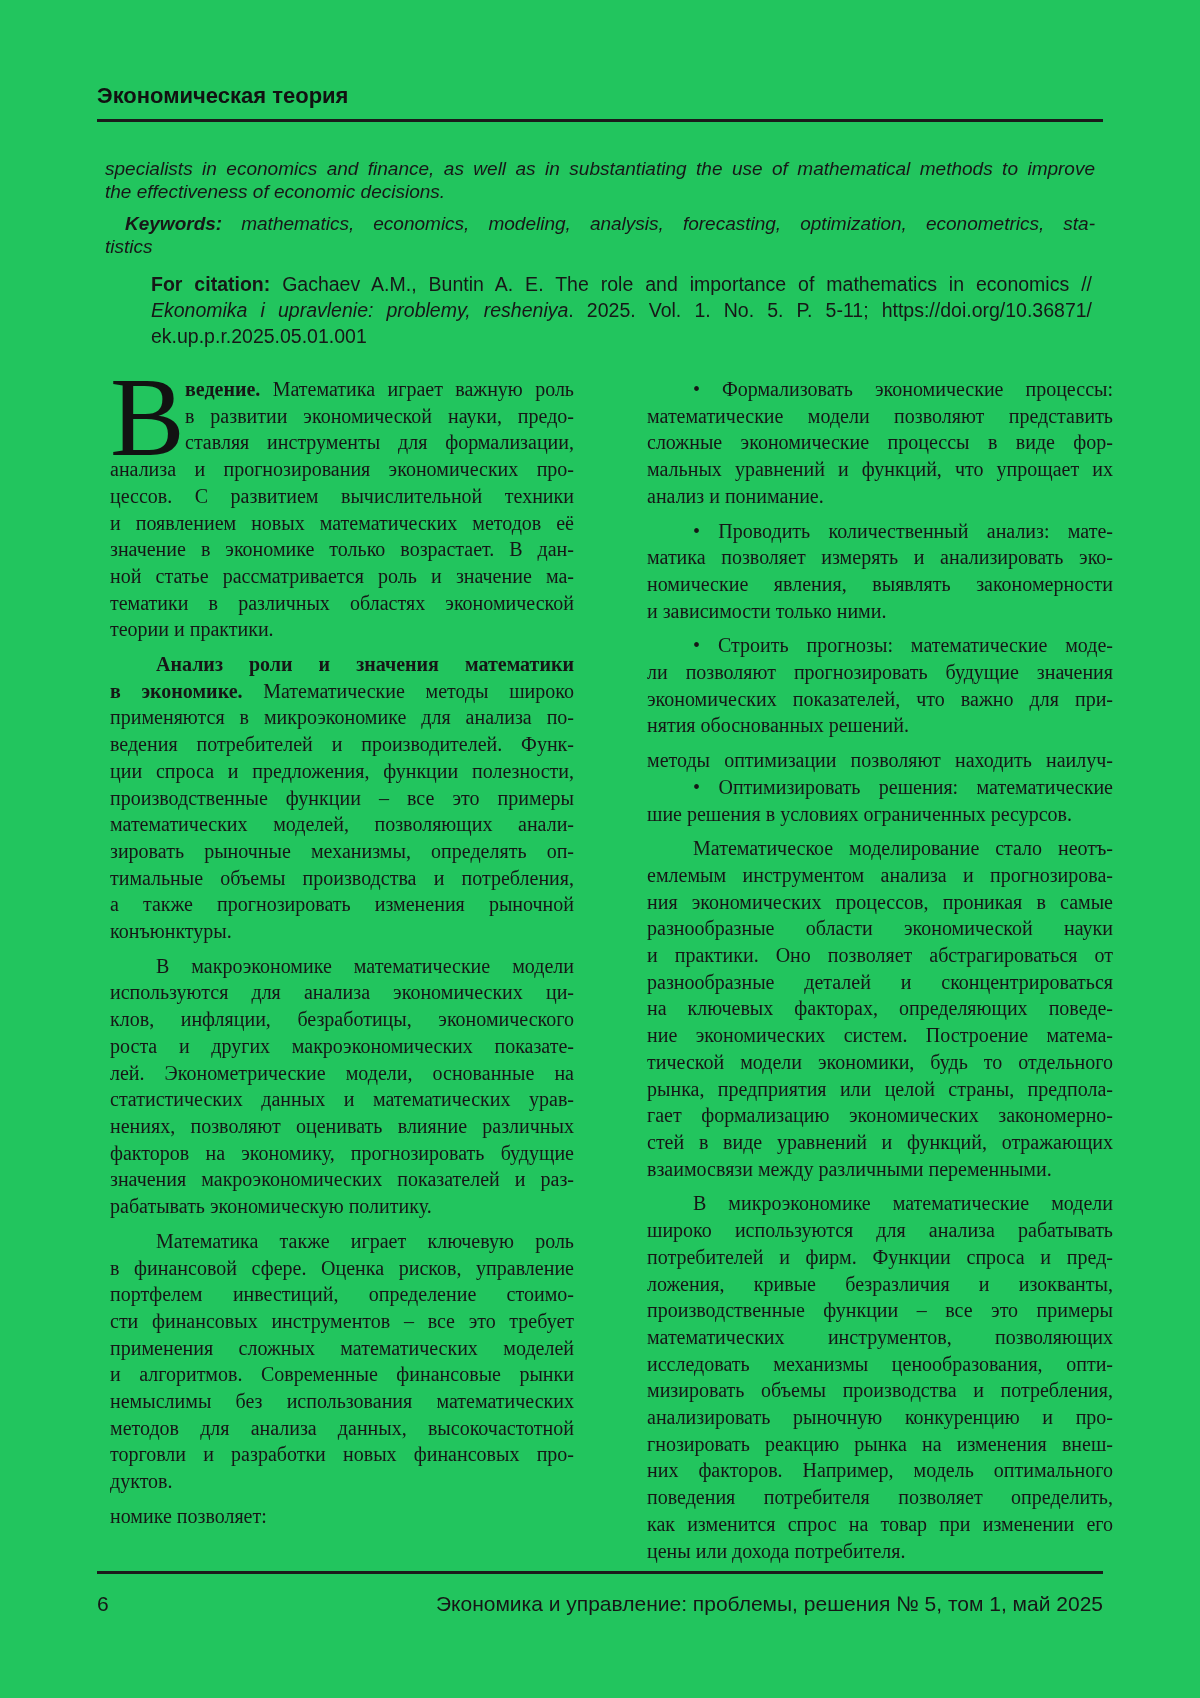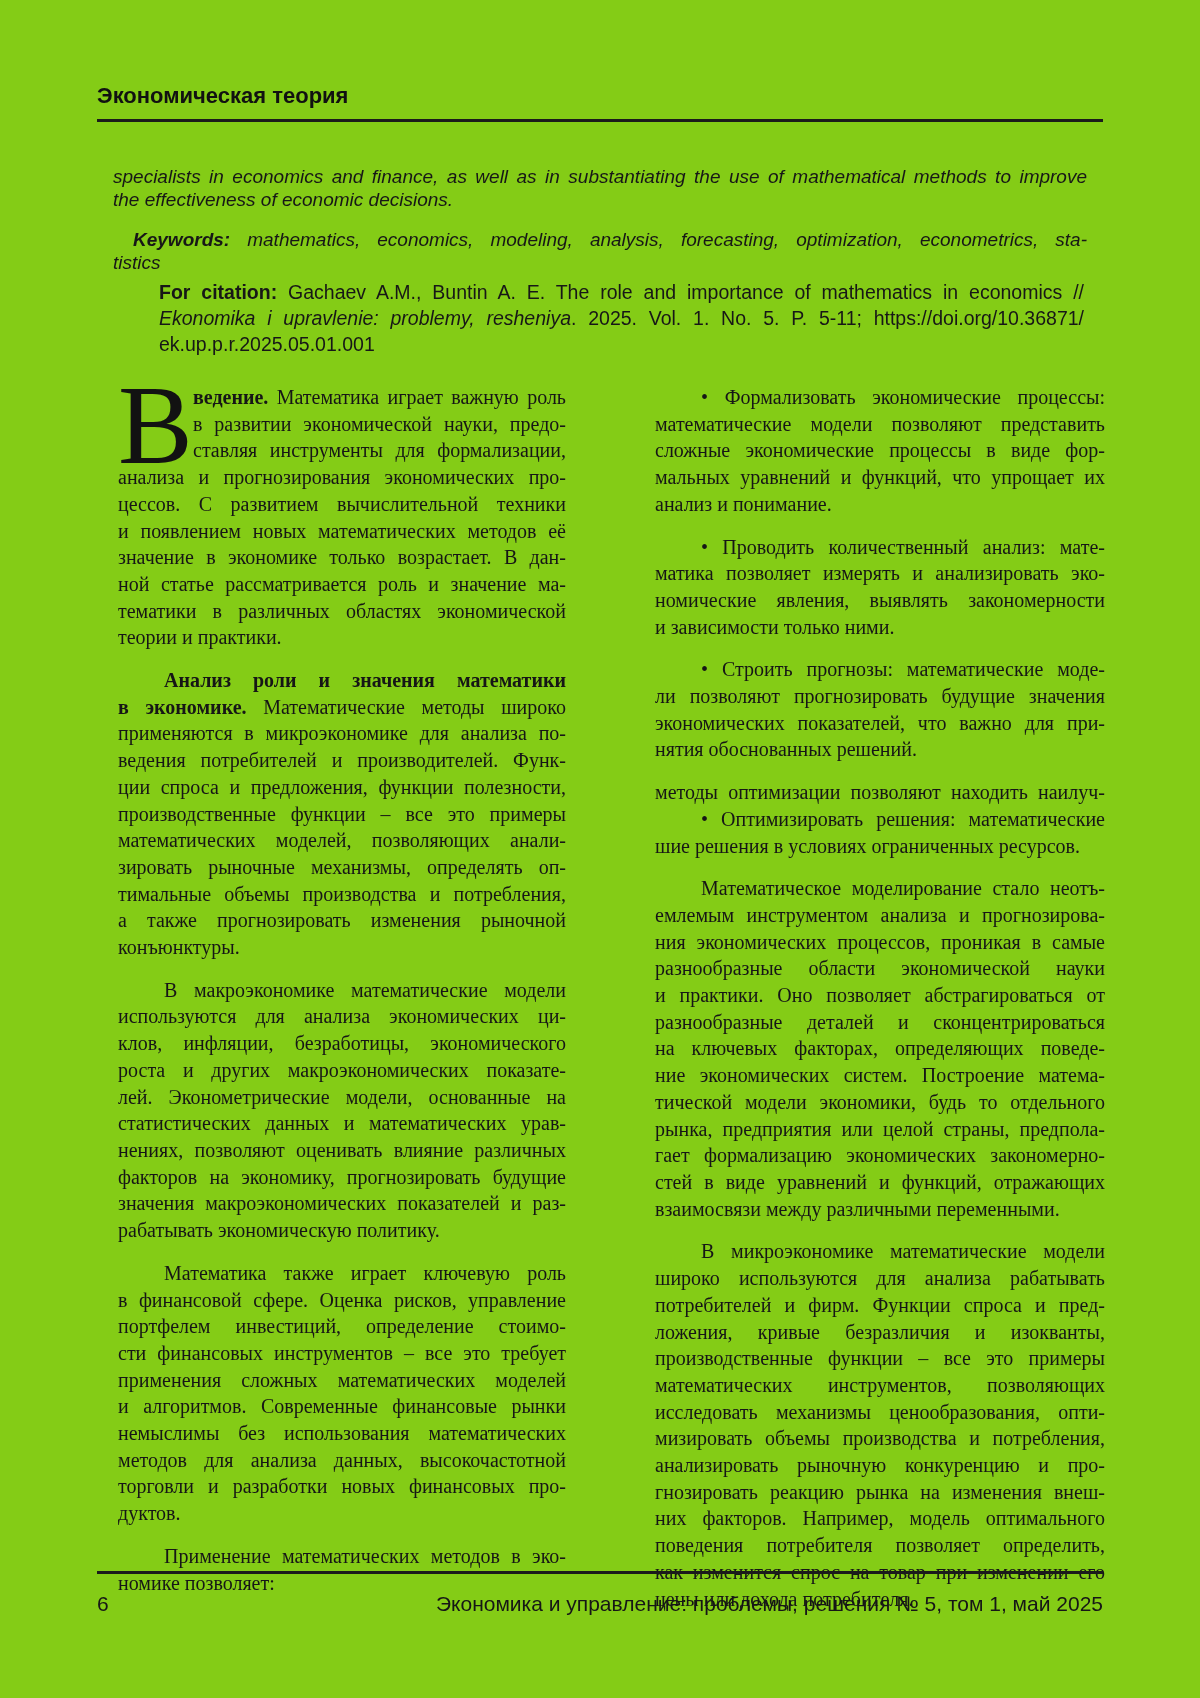--- a/index.html
+++ b/index.html
@@ -1,31 +1,31 @@
 <!DOCTYPE html>
 <html lang="ru"><head>
 <meta charset="utf-8">
 <style>
   html,body { margin:0; padding:0; background:#e8e8e8; }
   .page {
     position:relative; width:1200px; height:1698px; margin:0 auto;
-    background:#84cc16; color:#141414; overflow:hidden;
+    background:#22c55e; color:#141414; overflow:hidden;
   }
   
   .rubric {
     position:absolute; left:97px; top:85px;
     font-family:"Liberation Sans", sans-serif;
     font-size:22px; font-weight:bold; line-height:22px; color:#111;
   }
   .rule { position:absolute; left:97px; width:1006px; height:3px; background:#1b1b1b; }
   .rule-top { top:119px; }
   .rule-bottom { top:1571px; }
   
   .flow { position:absolute; }
-  .para { margin:16px; }
+  .para { margin:8px; }
   .tline {
     text-align:justify; text-align-last:justify;
     white-space:normal;
   }
   .tline.last { text-align-last:left; }
   
   .abstract {
     left:97px; top:149px; width:1006px;
     font-family:"Liberation Sans", sans-serif;
     font-style:italic; font-size:19px; line-height:23.3px; color:#171717;
@@ -135,21 +135,20 @@
         <div class="tline">портфелем инвестиций, определение стоимо-</div>
         <div class="tline">сти финансовых инструментов – все это требует</div>
         <div class="tline">применения сложных математических моделей</div>
         <div class="tline">и алгоритмов. Современные финансовые рынки</div>
         <div class="tline">немыслимы без использования математических</div>
         <div class="tline">методов для анализа данных, высокочастотной</div>
         <div class="tline">торговли и разработки новых финансовых про-</div>
         <div class="tline last">дуктов.</div>
       </div>
       <div class="para">
-        <div class="tline indent">Применение математических методов в эко-</div>
         <div class="tline last">номике позволяет:</div>
       </div>
     </div>
 
   <div class="col col-right flow" id="col-right">
       <div class="para">
         <div class="tline indent">• Формализовать экономические процессы:</div>
         <div class="tline">математические модели позволяют представить</div>
         <div class="tline">сложные экономические процессы в виде фор-</div>
         <div class="tline">мальных уравнений и функций, что упрощает их</div>

